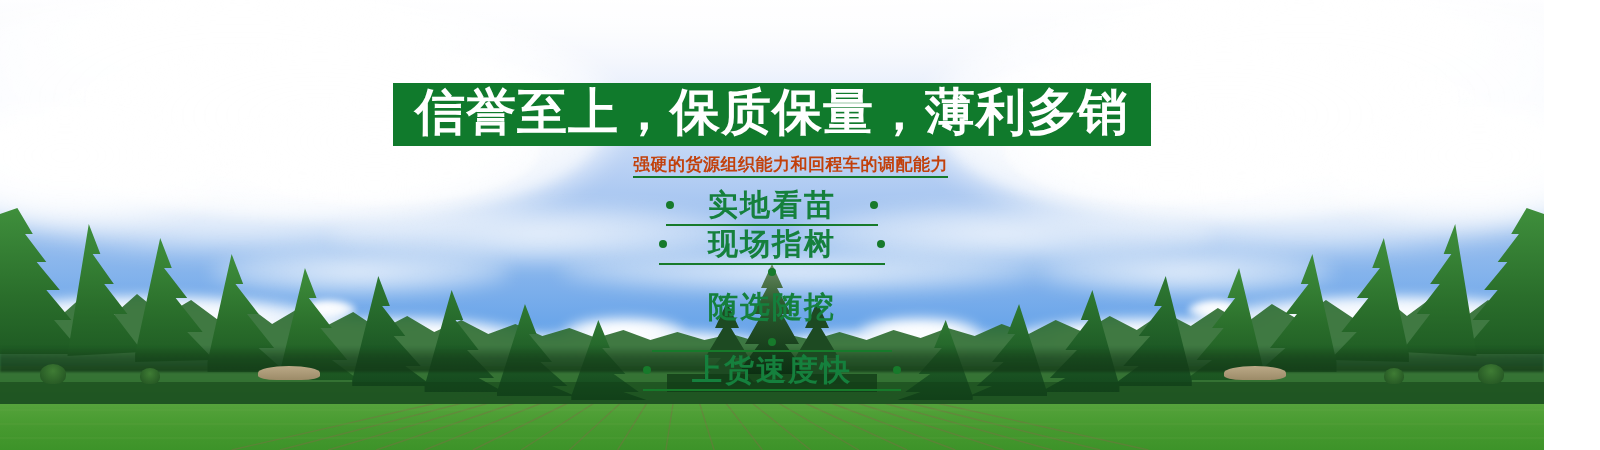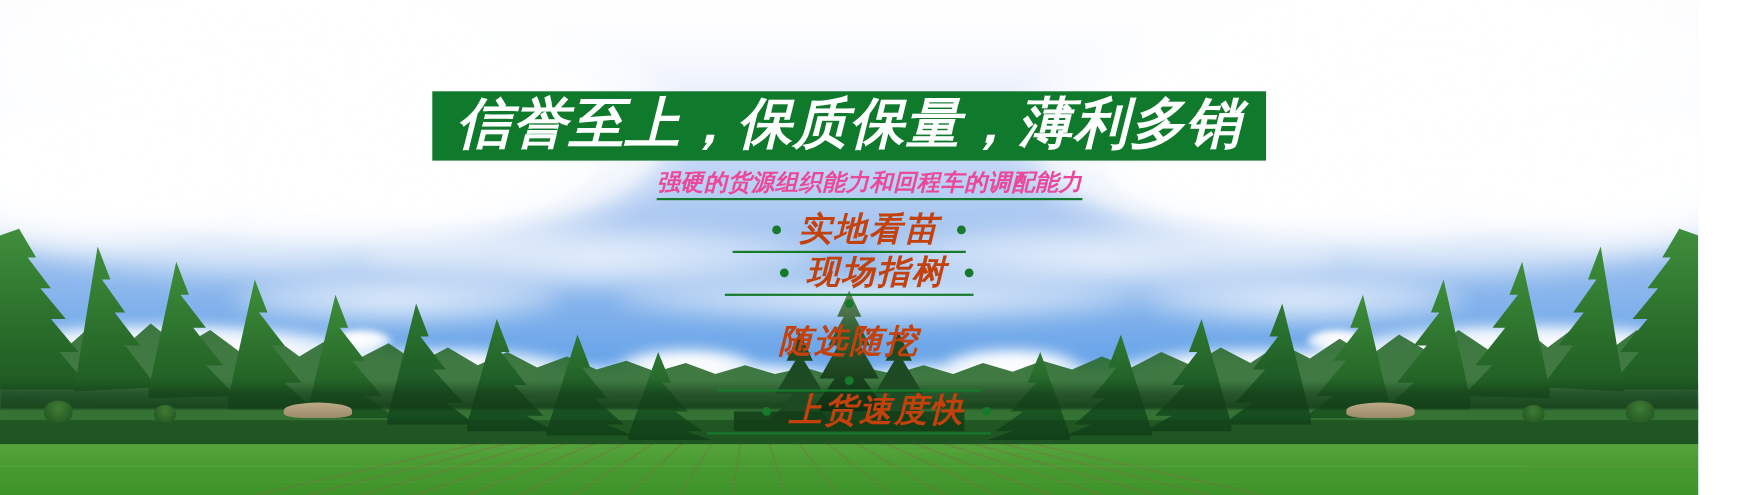--- a/index.html
+++ b/index.html
@@ -6,21 +6,20 @@
   html,body { width:1600px; height:450px; overflow:hidden; }
   body {
     font-family: "Liberation Sans", "DejaVu Sans", sans-serif;
     background:#fff;
   }
 
   #banner-root{
     position:relative;
     width:1544px; height:450px;
     overflow:hidden;
-    font-style:italic;
   }
 
   
   .sky{
     position:absolute; inset:0;
     background:
       linear-gradient(to bottom,
         #fdfdff 0%,
         #f4f7fd 7%,
         #e8eefb 14%,
@@ -177,41 +176,41 @@
     font-size:50px;
     line-height:1.02;
     font-weight:bold;
     letter-spacing:1px;
     white-space:nowrap;
     font-family:"DejaVu Sans","Liberation Sans",sans-serif;
   }
 
   .subtitle{
     margin-top:10px;
-    color:#ec4899;
-    font-size:21px;
+    color:#c2410c;
+    font-size:17px;
     font-weight:bold;
     line-height:1;
     letter-spacing:.5px;
     white-space:nowrap;
     border-bottom:2px solid #147a2b;
     padding-bottom:3px;
     font-family:"DejaVu Sans","Liberation Sans",sans-serif;
     margin-left:37px;
   }
 
   .feature-list{
     margin-top:9px;
     display:flex; flex-direction:column; align-items:center;
   }
 
   .feature-row{
-    display:flex; align-items:center; justify-content:flex-end;
+    display:flex; align-items:center; justify-content:space-between;
     gap:16px;
-    color:#c2410c;
+    color:#15803d;
     font-size:30px; font-weight:bold; line-height:1;
     white-space:nowrap;
     border-bottom:2px solid #177a2b;
     padding:3px 0 4px 0;
     font-family:"DejaVu Sans","Liberation Sans",sans-serif;
   }
   .feature-row .dot{
     width:8px; height:8px; border-radius:50%;
     background:#177a2b; flex:0 0 auto;
     display:inline-block;

